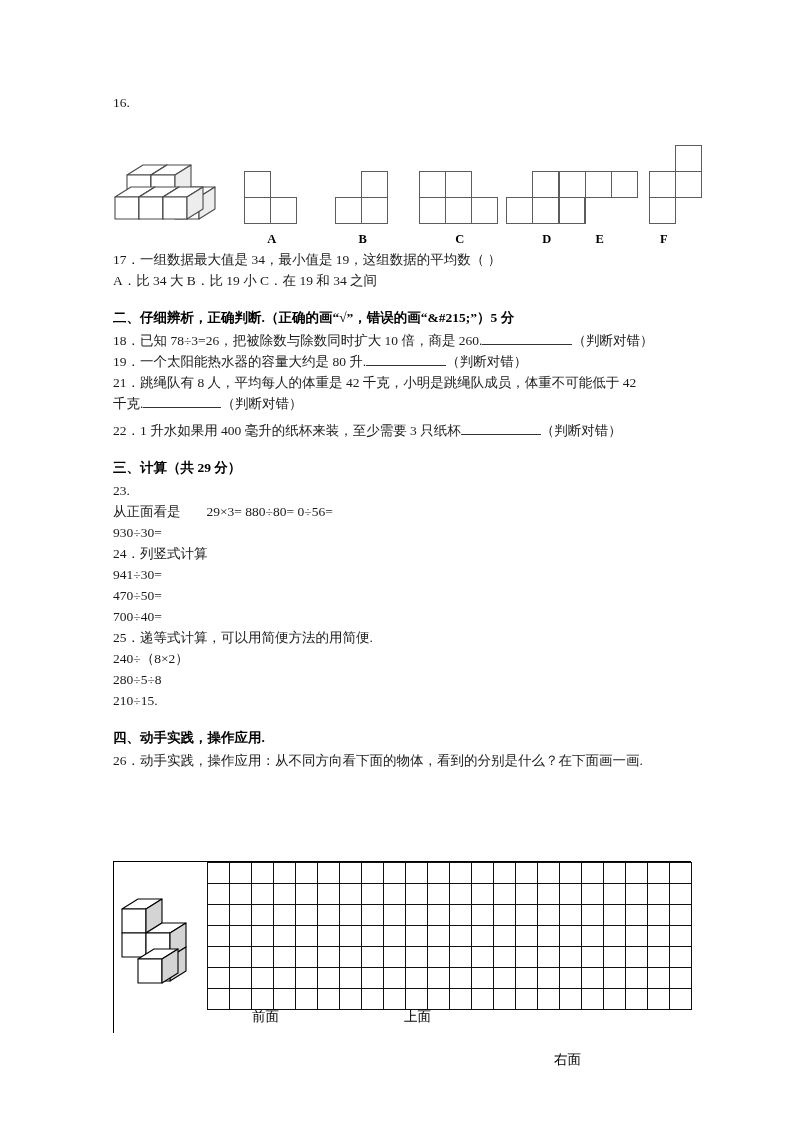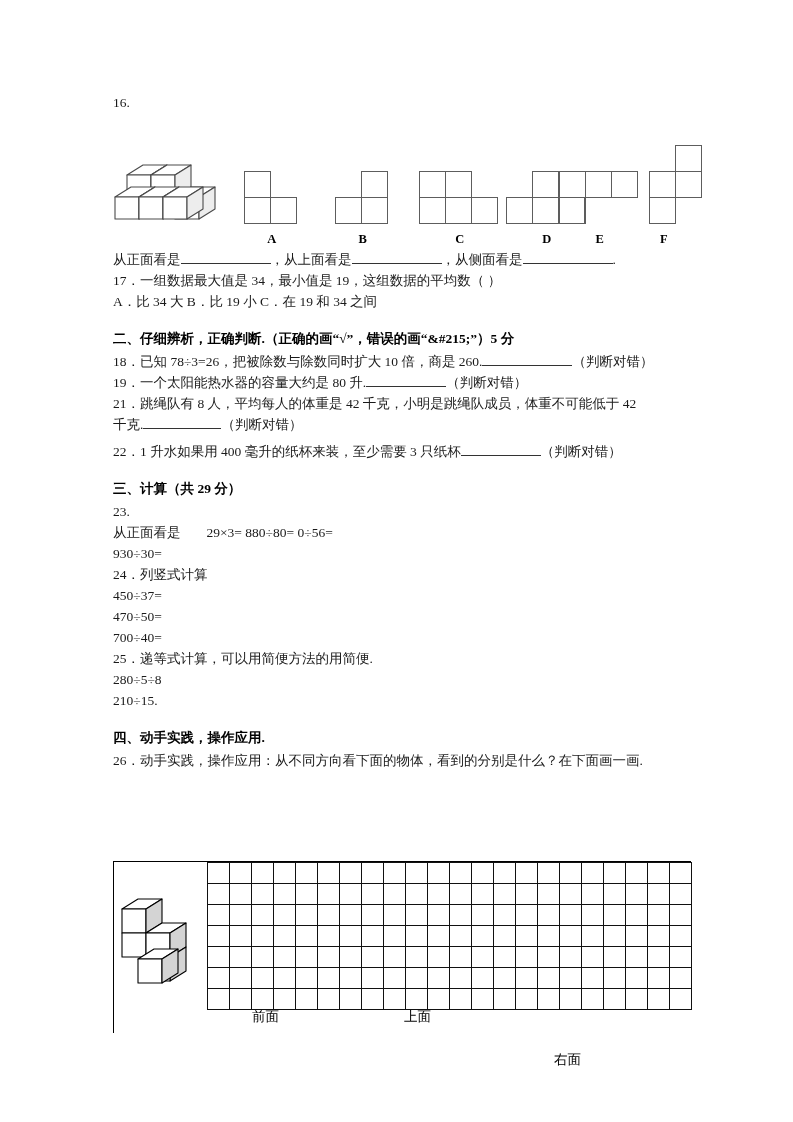--- a/index.html
+++ b/index.html
@@ -238,23 +238,20 @@
           <span style="left:52px; top:0px;"></span>
           <span style="left:26px; top:26px;"></span>
           <span style="left:52px; top:26px;"></span>
           <span style="left:26px; top:52px;"></span>
         </div>
         <div class="fig-label">F</div>
       </div>
 
     </div>
 
-    <div class="line">
-      <span>从正面看是</span><span class="blank b90"></span><span>，从上面看是</span><span class="blank b90"></span><span>，从侧面看是</span><span class="blank b90"></span><span>.</span>
-    </div>
 
     <div class="line">17．一组数据最大值是 34，最小值是 19，这组数据的平均数（     ）</div>
     <div class="line">A．比 34 大  B．比 19 小  C．在 19 和 34 之间</div>
 
     <div class="sec-head">二、仔细辨析，正确判断.（正确的画“√”，错误的画“&amp;#215;”）5 分</div>
 
     <div class="line">
       <span>18．已知 78÷3=26，把被除数与除数同时扩大 10 倍，商是 260.</span><span class="blank b90"></span><span>（判断对错）</span>
     </div>
 
@@ -273,25 +270,26 @@
     </div>
 
     <div class="sec-head">三、计算（共 29 分）</div>
     <div class="line">23.</div>
     <div class="line">
       <span>从正面看是</span><span class="sp" style="width:26px;"></span><span>29×3=    880÷80=   0÷56=</span>
     </div>
     <div class="line">930÷30=</div>
 
     <div class="line">24．列竖式计算</div>
-    <div class="line">450÷37=</div>
+    <div class="line">941÷30=</div>
     <div class="line">470÷50=</div>
     <div class="line">700÷40=</div>
 
     <div class="line">25．递等式计算，可以用简便方法的用简便.</div>
+    <div class="line">240÷（8×2）</div>
     <div class="line">280÷5÷8</div>
     <div class="line">210÷15.</div>
 
     <div class="sec-head">四、动手实践，操作应用.</div>
     <div class="line">26．动手实践，操作应用：从不同方向看下面的物体，看到的分别是什么？在下面画一画.</div>
 
   </div>
 
   <div class="answer-area">
     <div class="area-topline"></div>

